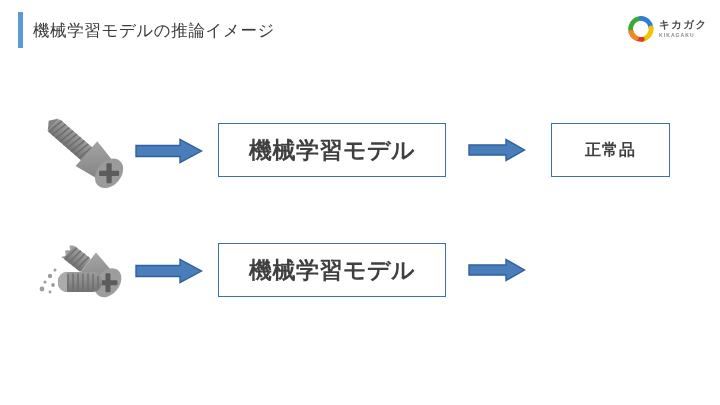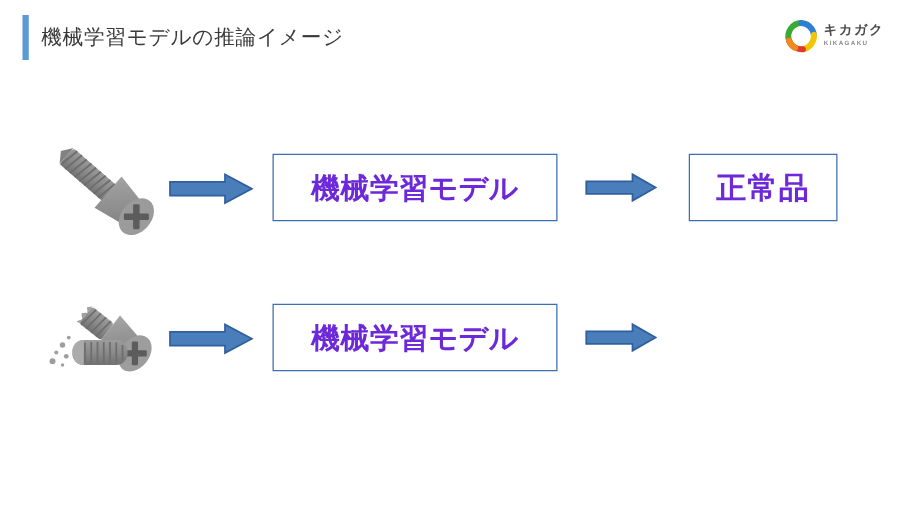--- a/index.html
+++ b/index.html
@@ -131,27 +131,27 @@
   }
   .box-result {
     left: 551px;
     top: 23px;
     width: 119px;
     height: 54px;
   }
   .box-label {
     font-size: 23px;
     font-weight: bold;
-    color: #6d28d9;
+    color: #404040;
     letter-spacing: 0.5px;
     white-space: nowrap;
     text-align: right;
   }
   .box-result .box-label {
-    font-size: 24px;
+    font-size: 16px;
     letter-spacing: 1px;
   }
 </style>
 </head>
 <body>
 
 <div id="slide">
 
   <div id="header">
     <div id="title-accent-bar"></div>

